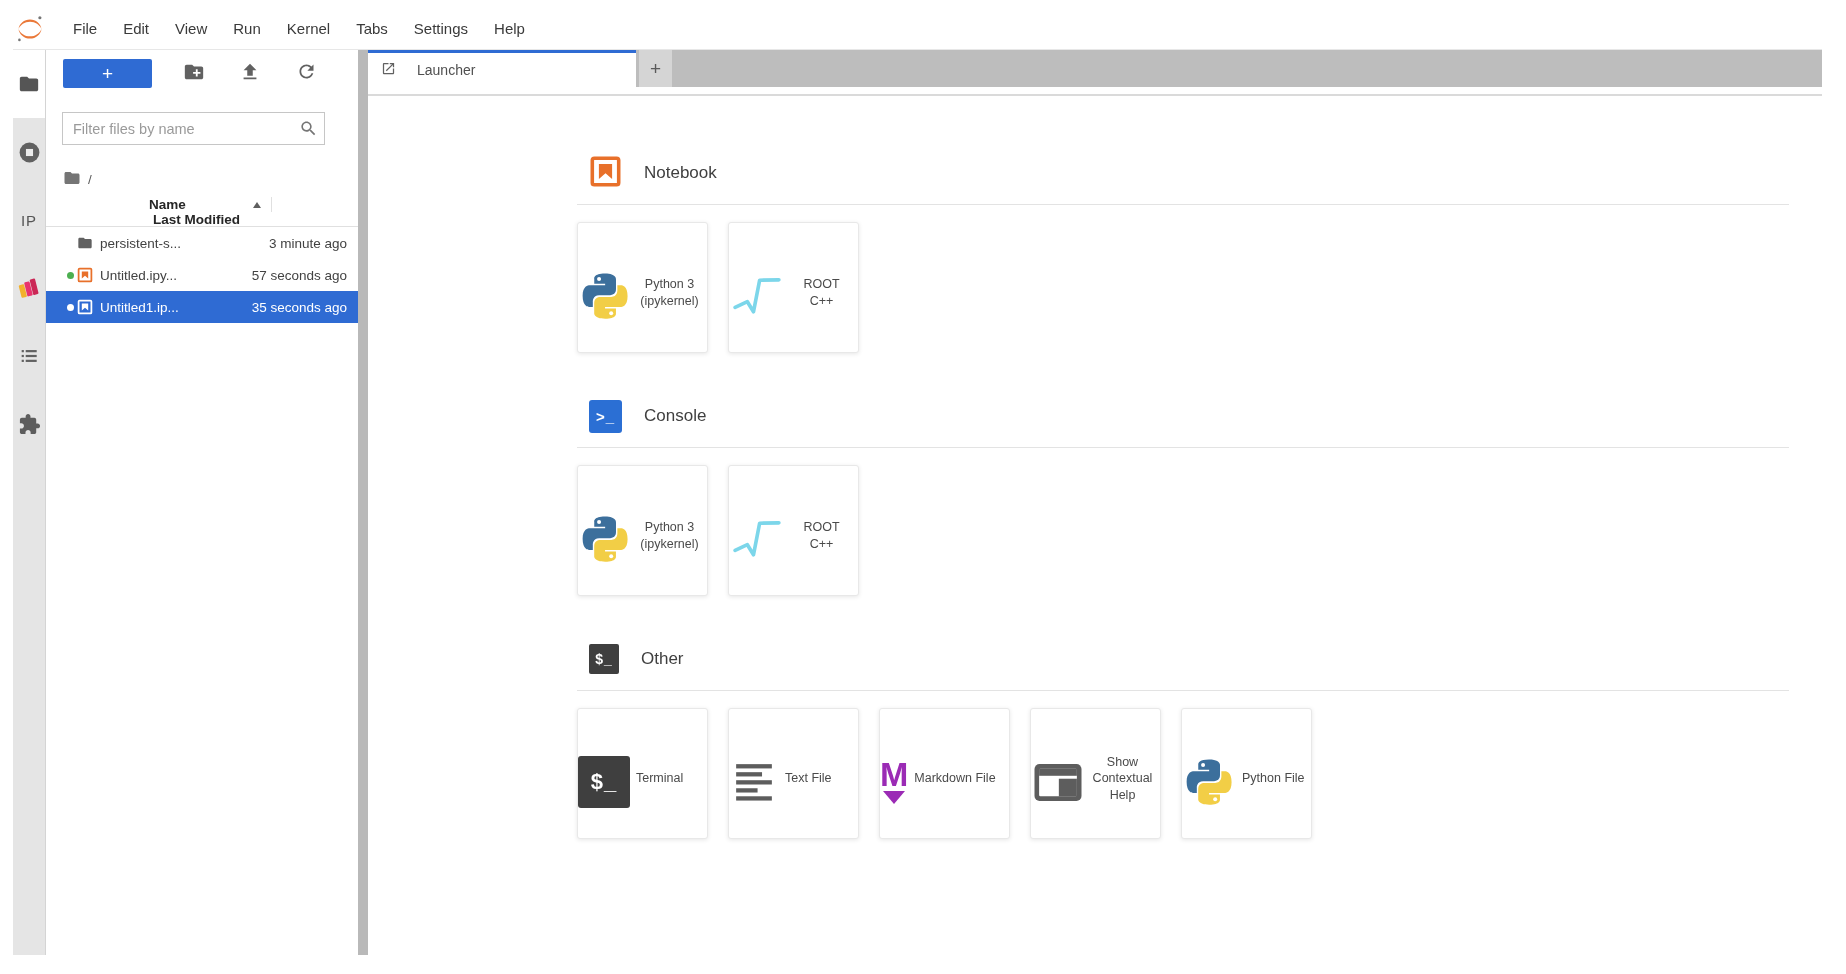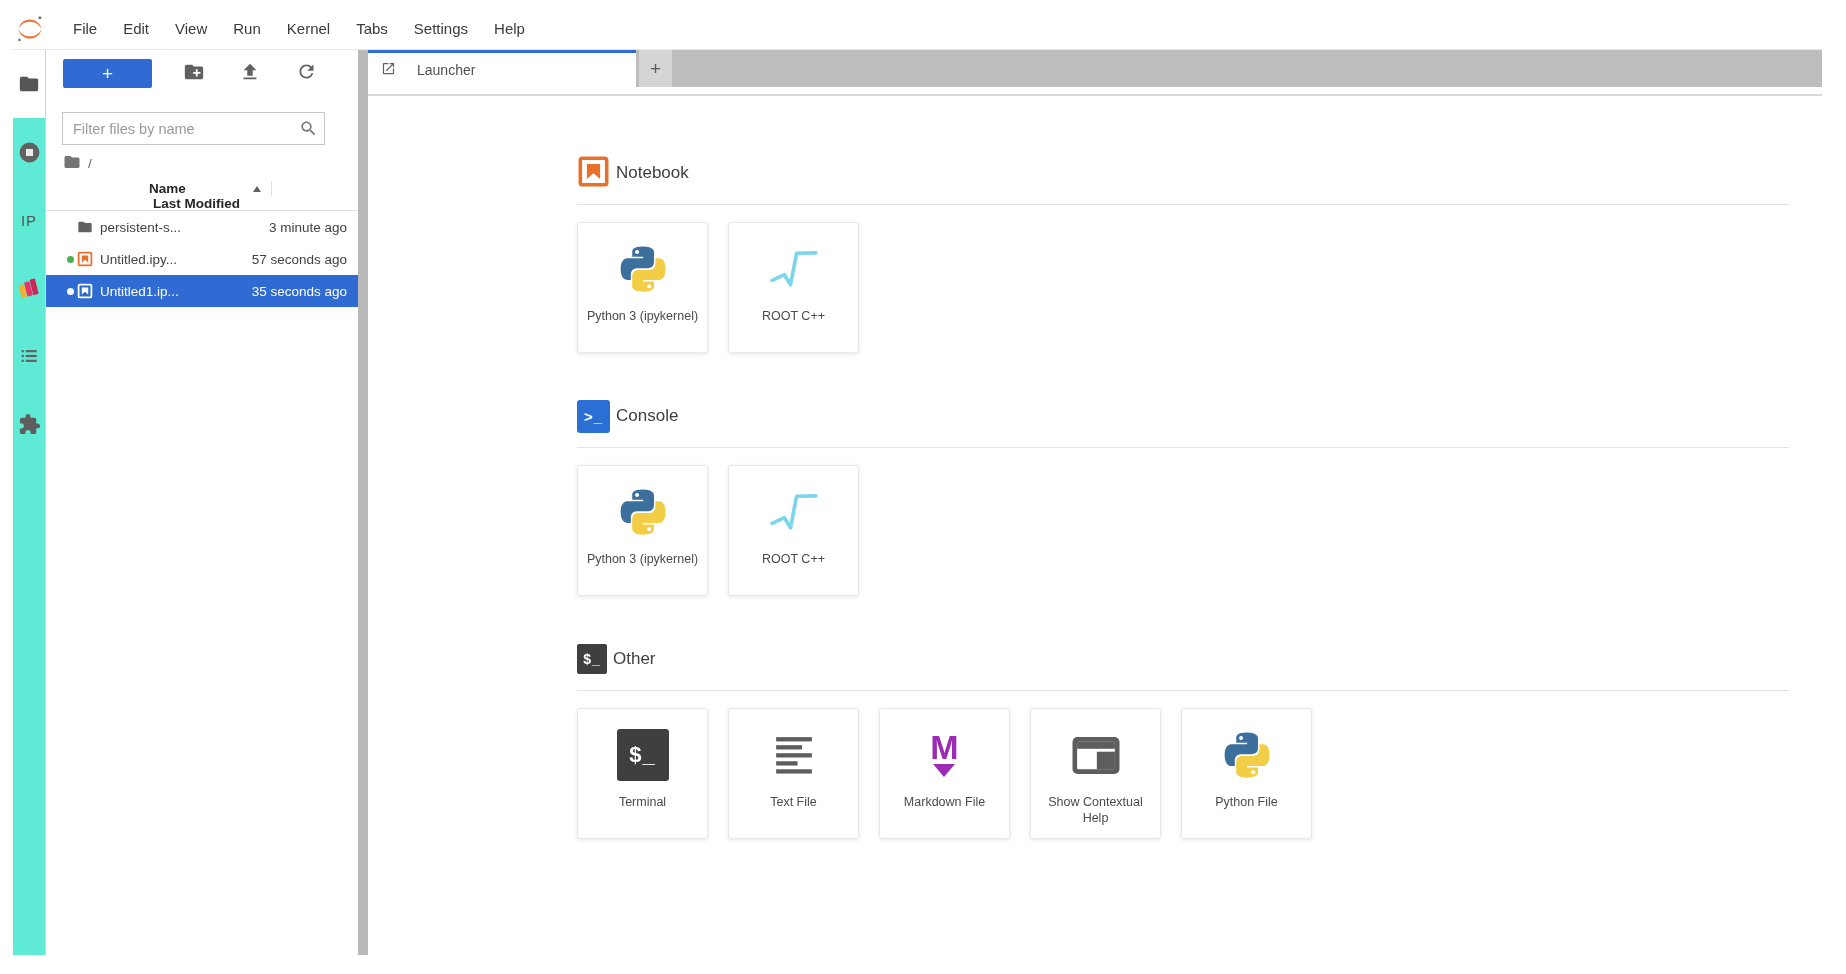--- a/index.html
+++ b/index.html
@@ -9,33 +9,33 @@
 
   
   .menubar { height:42px; display:flex; align-items:center; border-bottom:1px solid #e7e7e7; }
   .logo { width:30px; height:30px; margin:0 15px 0 2px; display:flex; align-items:center; }
   .menu-item { padding:0 13px; font-size:15px; color:#3a3a3a; height:100%; display:flex; align-items:center; cursor:default; }
 
   
   .app-body { position:absolute; top:42px; left:0; right:0; bottom:0; display:flex; }
 
   
-  .sidebar { width:33px; background:#5eead4; border-right:1px solid #d4d4d4; flex:0 0 33px; }
+  .sidebar { width:33px; background:#e5e5e5; border-right:1px solid #d4d4d4; flex:0 0 33px; }
   .sidebar-item { height:68px; display:flex; align-items:center; justify-content:center; }
   .sidebar-item.active { background:#fff; }
   .sidebar-item svg { display:block; }
   .sidebar-label { font-size:15px; color:#555; letter-spacing:1px; }
 
   
   .file-panel { width:312px; flex:0 0 312px; background:#fff; display:flex; flex-direction:column; font-size:13.5px; }
   .fb-toolbar { height:46px; display:flex; align-items:center; padding-left:17px; }
   .new-launcher-button { width:89px; height:29px; background:#2f6bd3; border:none; border-radius:2px;
      color:#fff; font-size:19px; line-height:27px; text-align:center; margin-right:14px; cursor:pointer; }
   .tool-btn { width:56px; display:flex; justify-content:center; align-items:center; cursor:pointer; }
-  .fb-filter-wrap { position:relative; margin:16px 33px 0 16px; height:33px; border:1px solid #c6c6c6; background:#fff; }
+  .fb-filter-wrap { position:relative; margin:16px 33px 16px 16px; height:33px; border:1px solid #c6c6c6; background:#fff; }
   .fb-filter-wrap input { width:100%; height:100%; border:none; outline:none; font-size:14.5px; color:#333;
      padding:0 30px 0 10px; font-family:inherit; }
   .fb-filter-wrap input::placeholder { color:#9a9a9a; }
   .search-icon { position:absolute; right:6px; top:6px; }
   .fb-breadcrumb { height:36px; display:flex; align-items:center; padding-left:17px; gap:7px; color:#5d5d5d; }
   .fb-header { height:30px; display:flex; align-items:center; border-bottom:1px solid #e0e0e0;
      font-weight:700; font-size:13.5px; color:#262626;flex-direction:column; }
   .col-name { width:140px; height:100%; display:flex; align-items:center; padding-left:17px; border-right:1px solid #e0e0e0; }
   .sort-caret { width:0; height:0; border-left:4.5px solid transparent; border-right:4.5px solid transparent;
      border-bottom:6px solid #5f5f5f; margin-left:auto; margin-right:10px; }
@@ -57,26 +57,26 @@
   .tabbar { height:37px; background:#bdbdbd; display:flex; align-items:stretch; }
   .tab { width:268px; background:#fff; border-top:3px solid #2f6bd3; display:flex; align-items:center;
      padding-left:13px; gap:21px; font-size:14px; color:#4f4f4f; }
   .new-tab-button { width:33px; margin-left:3px; background:#d5d5d5; display:flex; align-items:center;
      justify-content:center; font-size:19px; color:#5a5a5a; cursor:pointer; }
   .tab-underline { height:9px; border-bottom:2px solid #dadada; }
 
   
   .launcher { flex:1; padding:56px 0 0 209px; overflow:hidden; }
   .section { margin-bottom:42px; }
-  .section-header { display:flex; align-items:center; gap:6px; height:42px; }
+  .section-header { display:flex; align-items:center; gap:22px; height:42px;margin-left:12px; }
   .section-title { font-size:17px; color:#3f3f3f; }
   .section-divider { width:1212px; height:1px; background:#e3e3e3; margin-top:10px; }
   .cards { display:flex; gap:20px; margin-top:17px; }
   .card { width:131px; height:131px; background:#fff; border:1px solid #e8e8e8; border-radius:3px;
-     box-shadow:0 1px 4px rgba(0,0,0,.10); display:flex; flex-direction:column; align-items:center; cursor:pointer; }
+     box-shadow:0 1px 4px rgba(0,0,0,.10); display:flex; align-items:center; cursor:pointer; }
   .card-icon { height:58px; margin-top:17px; display:flex; align-items:center; justify-content:center; }
   .card-label { margin-top:10px; font-size:12.5px; color:#4a4a4a; text-align:center; line-height:1.3; padding:0 6px; }
 
   
   .console-badge { width:33px; height:33px; background:#2b6fd4; border-radius:3px; color:#fff;
      font-weight:700; font-size:15px; display:flex; align-items:center; justify-content:center; letter-spacing:1px; }
   .dollar-badge { background:#3f3f3f; color:#fff; font-weight:700; display:flex; align-items:center;
      justify-content:center; letter-spacing:1px; }
   .dollar-badge.sm { width:30px; height:30px; font-size:14px; border-radius:2px; }
   .dollar-badge.lg { width:52px; height:52px; font-size:22px; border-radius:3px; }

